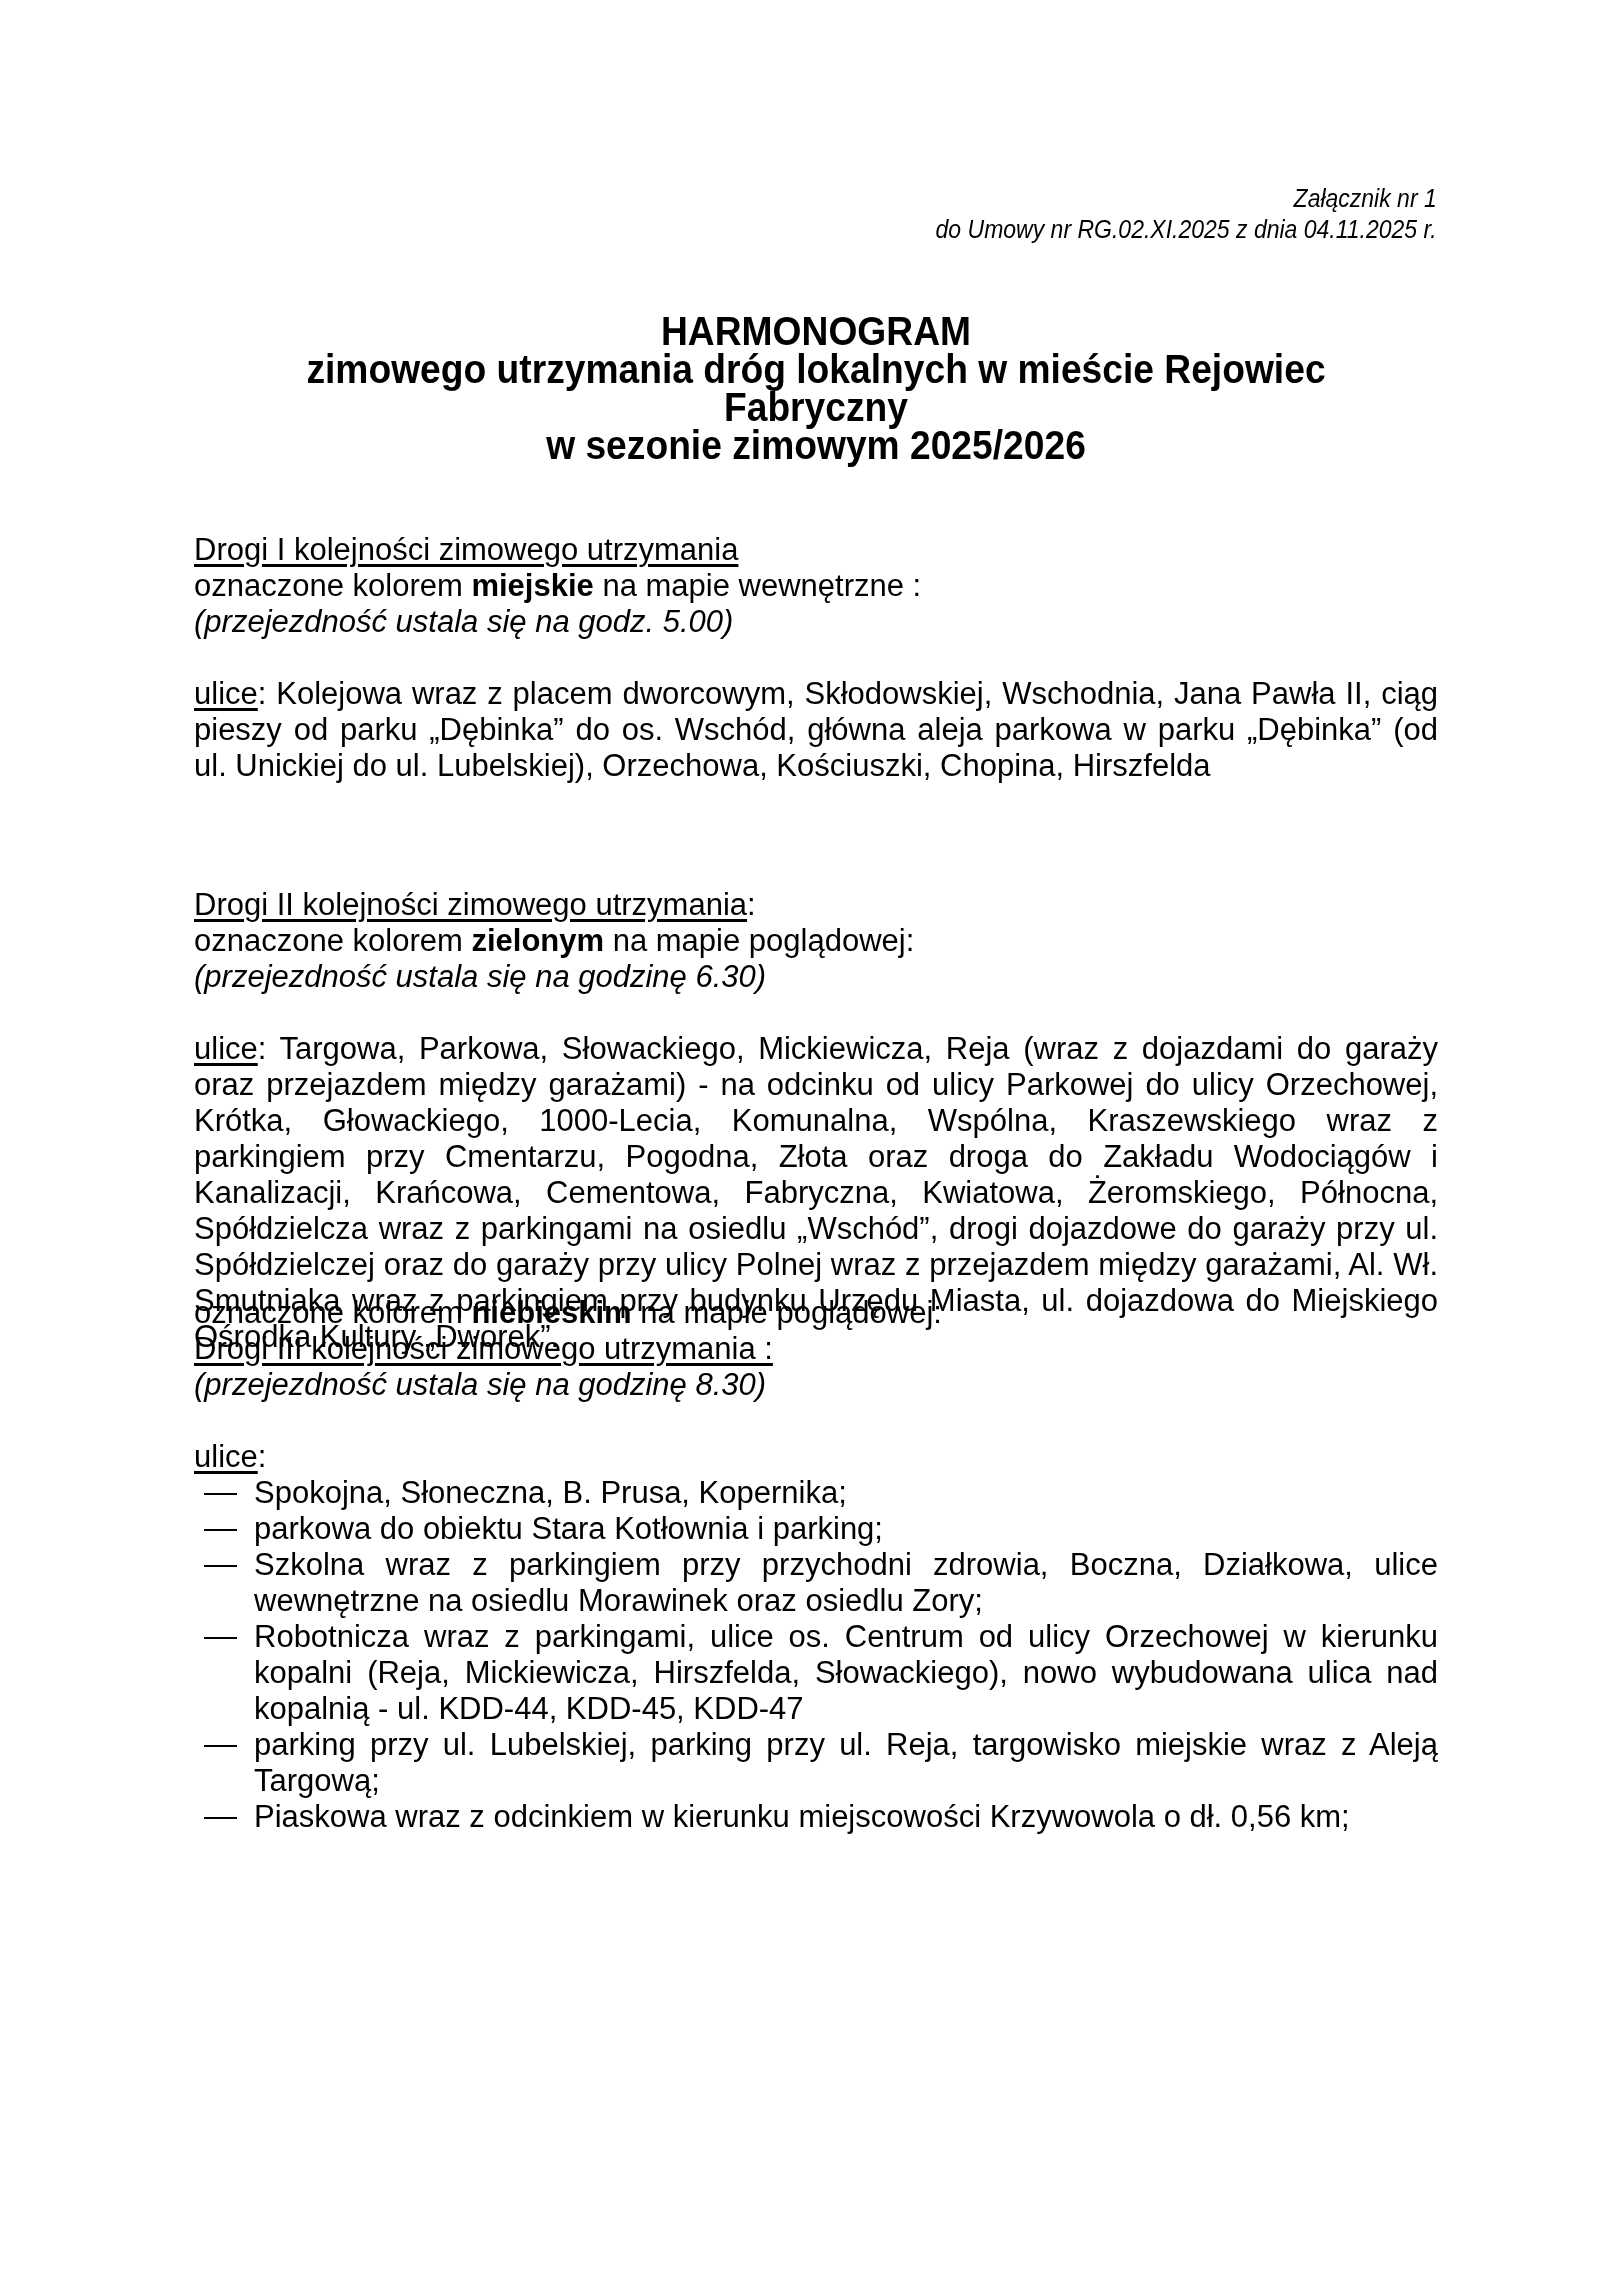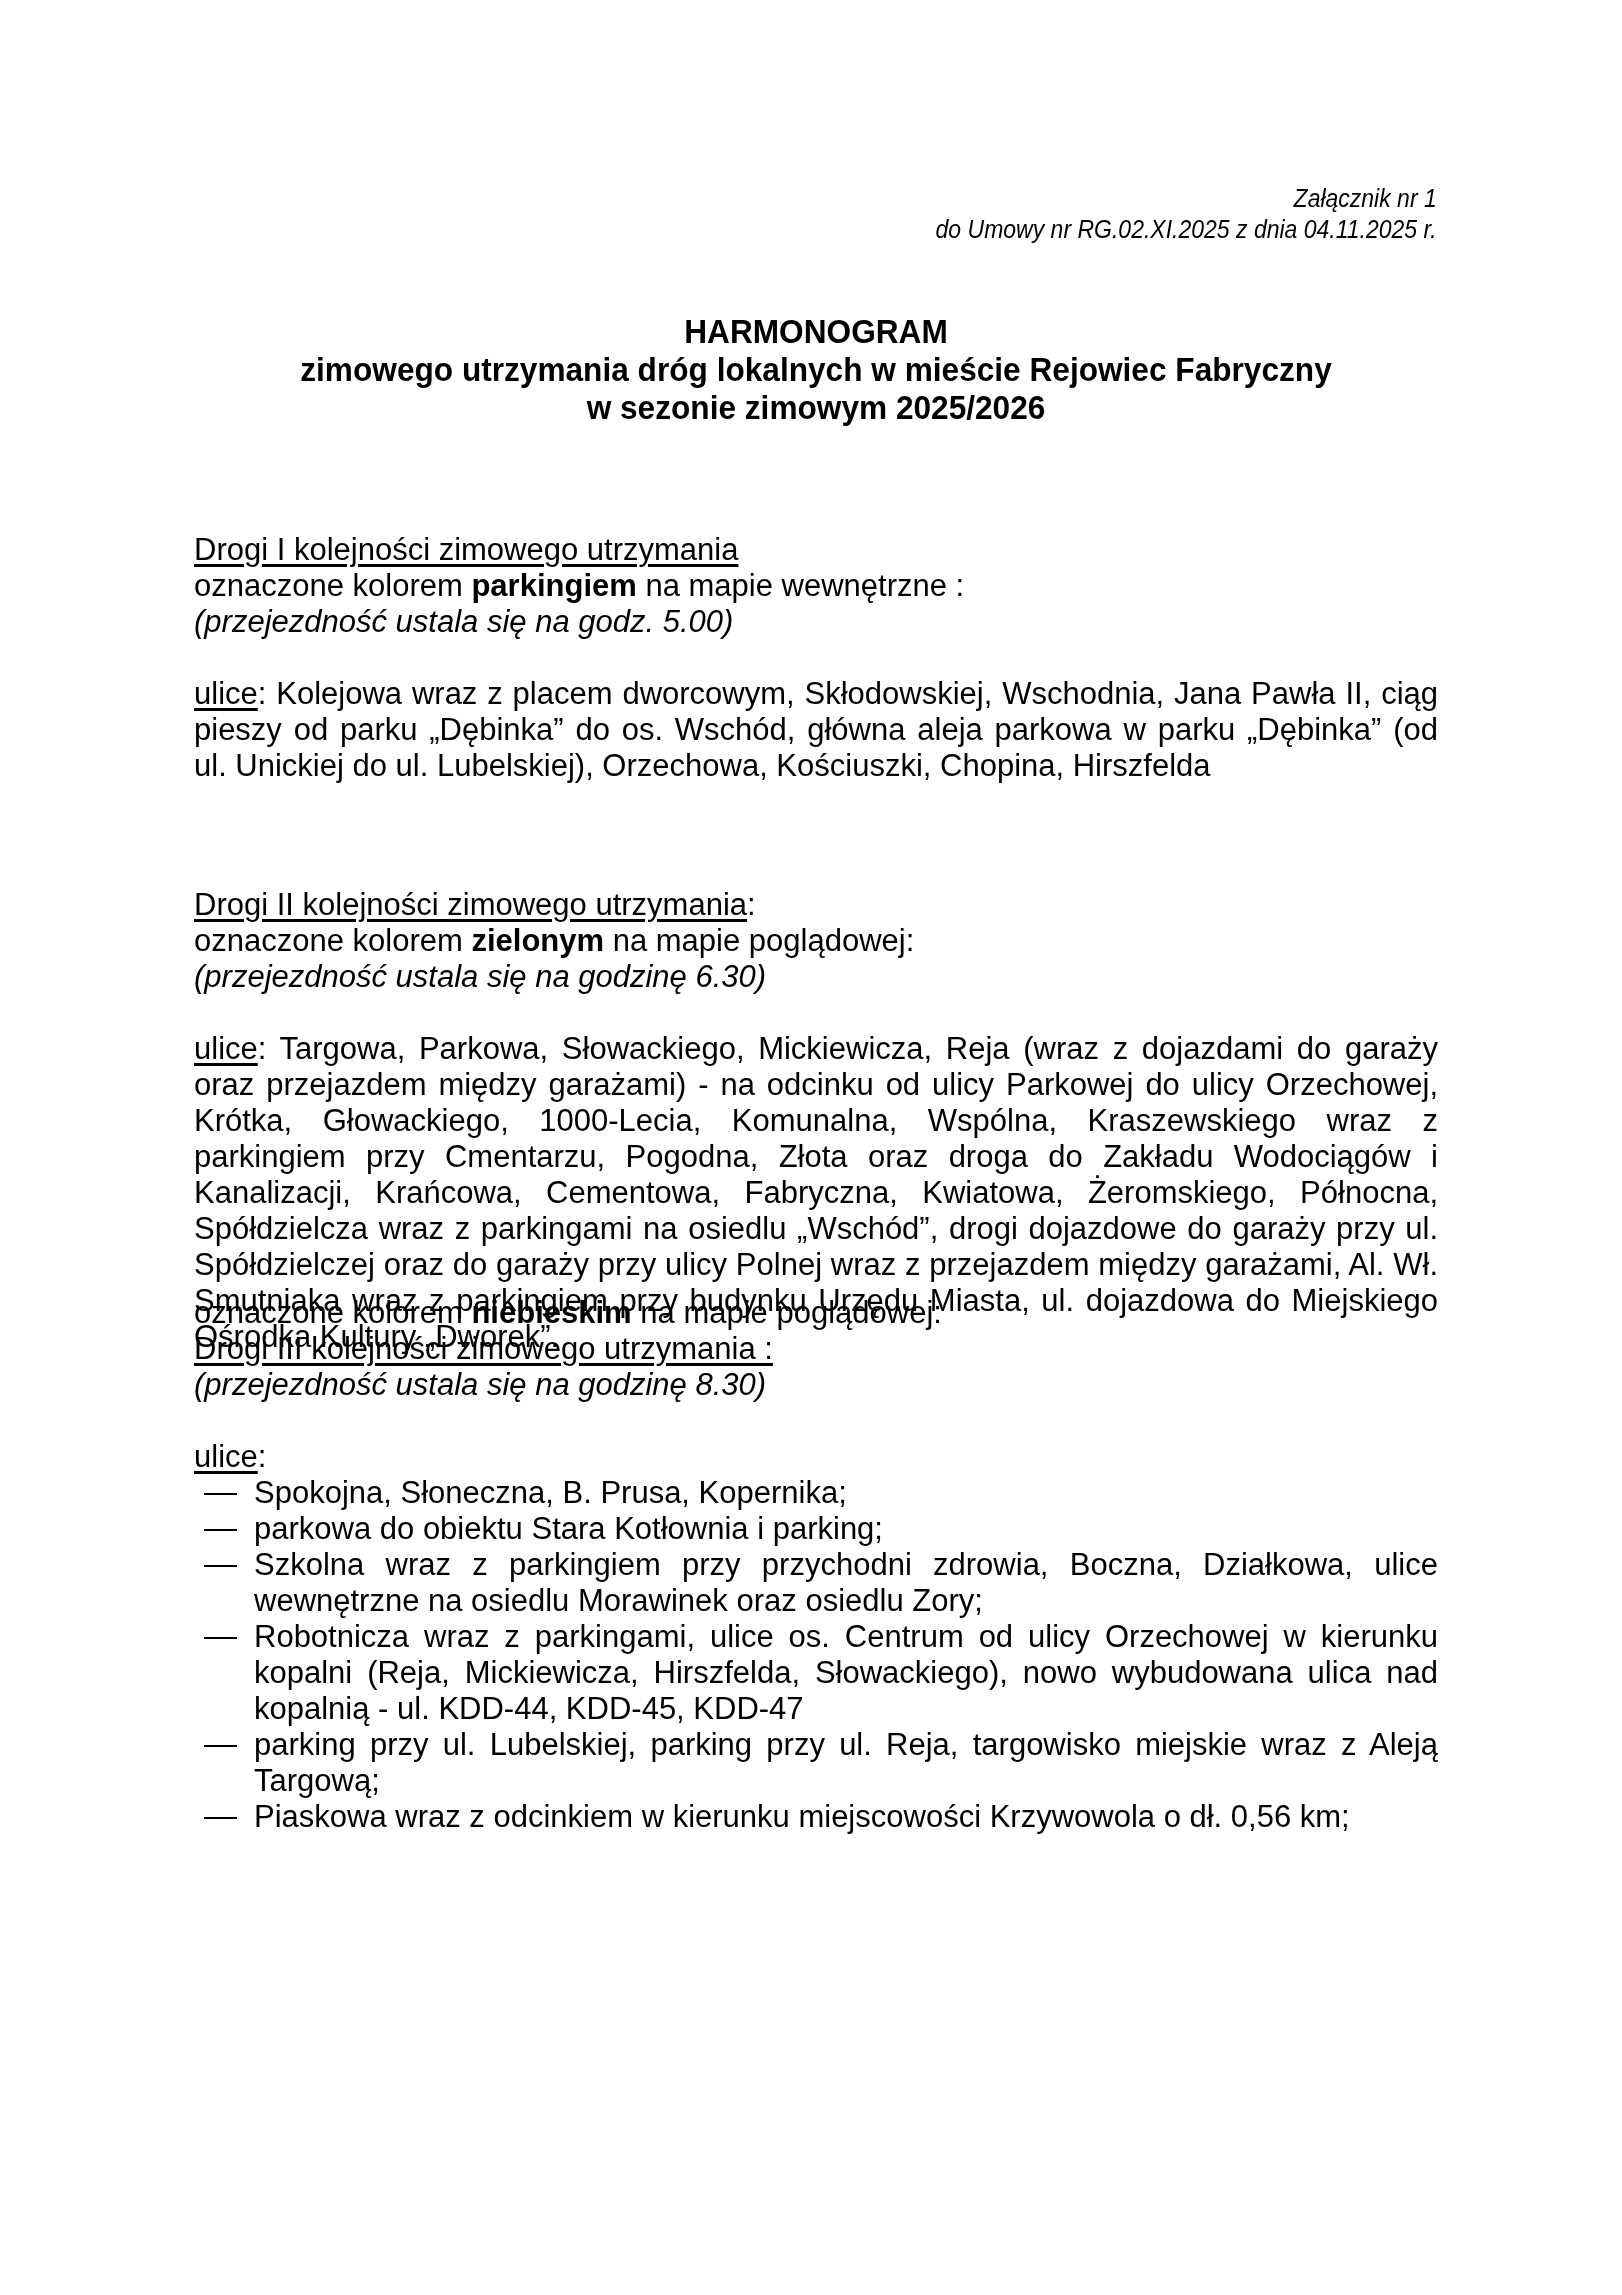--- a/index.html
+++ b/index.html
@@ -14,21 +14,21 @@
     overflow: hidden;
   }
   .page { position: absolute; left: 194px; top: 0; width: 1244px; }
   .attachment {
     position: absolute; right: 185px; top: 183px;
     text-align: right; font-style: italic; font-size: 25px; line-height: 31px;
     transform: scaleX(0.92); transform-origin: right top;
   }
   .title-block {
     position: absolute; left: 0; top: 312px; width: 1244px;
-    text-align: center; font-weight: bold; font-size: 34px; line-height: 38px;
+    text-align: center; font-weight: bold; font-size: 40px; line-height: 38px;
   }
   .title-block div { transform: scaleX(0.93); }
   .section { position: absolute; left: 0; width: 1244px; }
   .sec-head { font-weight: normal; text-decoration: underline; text-decoration-thickness: 2.5px; text-underline-offset: 4.1px; }
   .italic { font-style: italic; }
   .justify { text-align: justify; text-align-last: left; }
   .u { text-decoration: underline; text-underline-offset: 4.1px; }
   p { margin: 0; }
   .spacer { height: 36px; }
   ul.dash { list-style: none; margin: 0; padding: 0; }
@@ -48,21 +48,21 @@
 <div class="page">
 
   <div class="title-block">
     <div>HARMONOGRAM</div>
     <div>zimowego utrzymania dróg lokalnych w mieście Rejowiec Fabryczny</div>
     <div>w sezonie zimowym 2025/2026</div>
   </div>
 
   <div class="section" style="top:532px;">
     <p><span class="sec-head">Drogi I kolejności zimowego utrzymania</span><span></span></p>
-    <p><span>oznaczone kolorem </span><b>parkingiem</b><span> na mapie wewnętrzne :</span></p>
+    <p><span>oznaczone kolorem </span><b>miejskie</b><span> na mapie wewnętrzne :</span></p>
     <p class="italic">(przejezdność ustala się na godz. 5.00)</p>
     <div class="spacer"></div>
     <p class="justify"><span class="u">ulice</span><span>: Kolejowa wraz z placem dworcowym, Skłodowskiej, Wschodnia, Jana Pawła II, ciąg pieszy od parku „Dębinka” do os. Wschód, główna aleja parkowa w parku „Dębinka” (od ul. Unickiej do ul. Lubelskiej), Orzechowa, Kościuszki, Chopina, Hirszfelda</span></p>
   </div>
 
   <div class="section" style="top:887px;">
     <p><span class="sec-head">Drogi II kolejności zimowego utrzymania</span><span>:</span></p>
     <p><span>oznaczone kolorem </span><b>zielonym</b><span> na mapie poglądowej:</span></p>
     <p class="italic">(przejezdność ustala się na godzinę  6.30)</p>
     <div class="spacer"></div>

